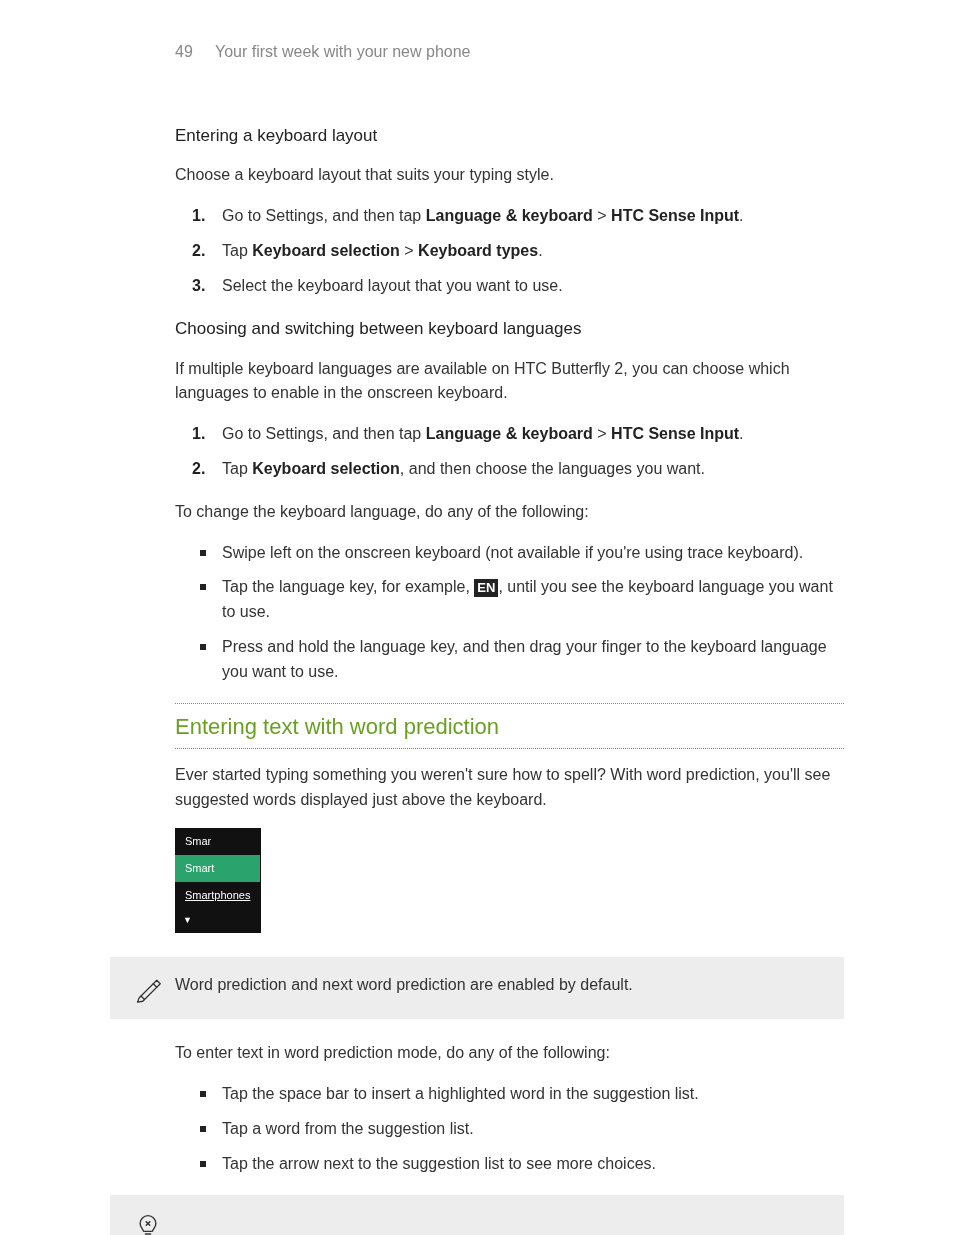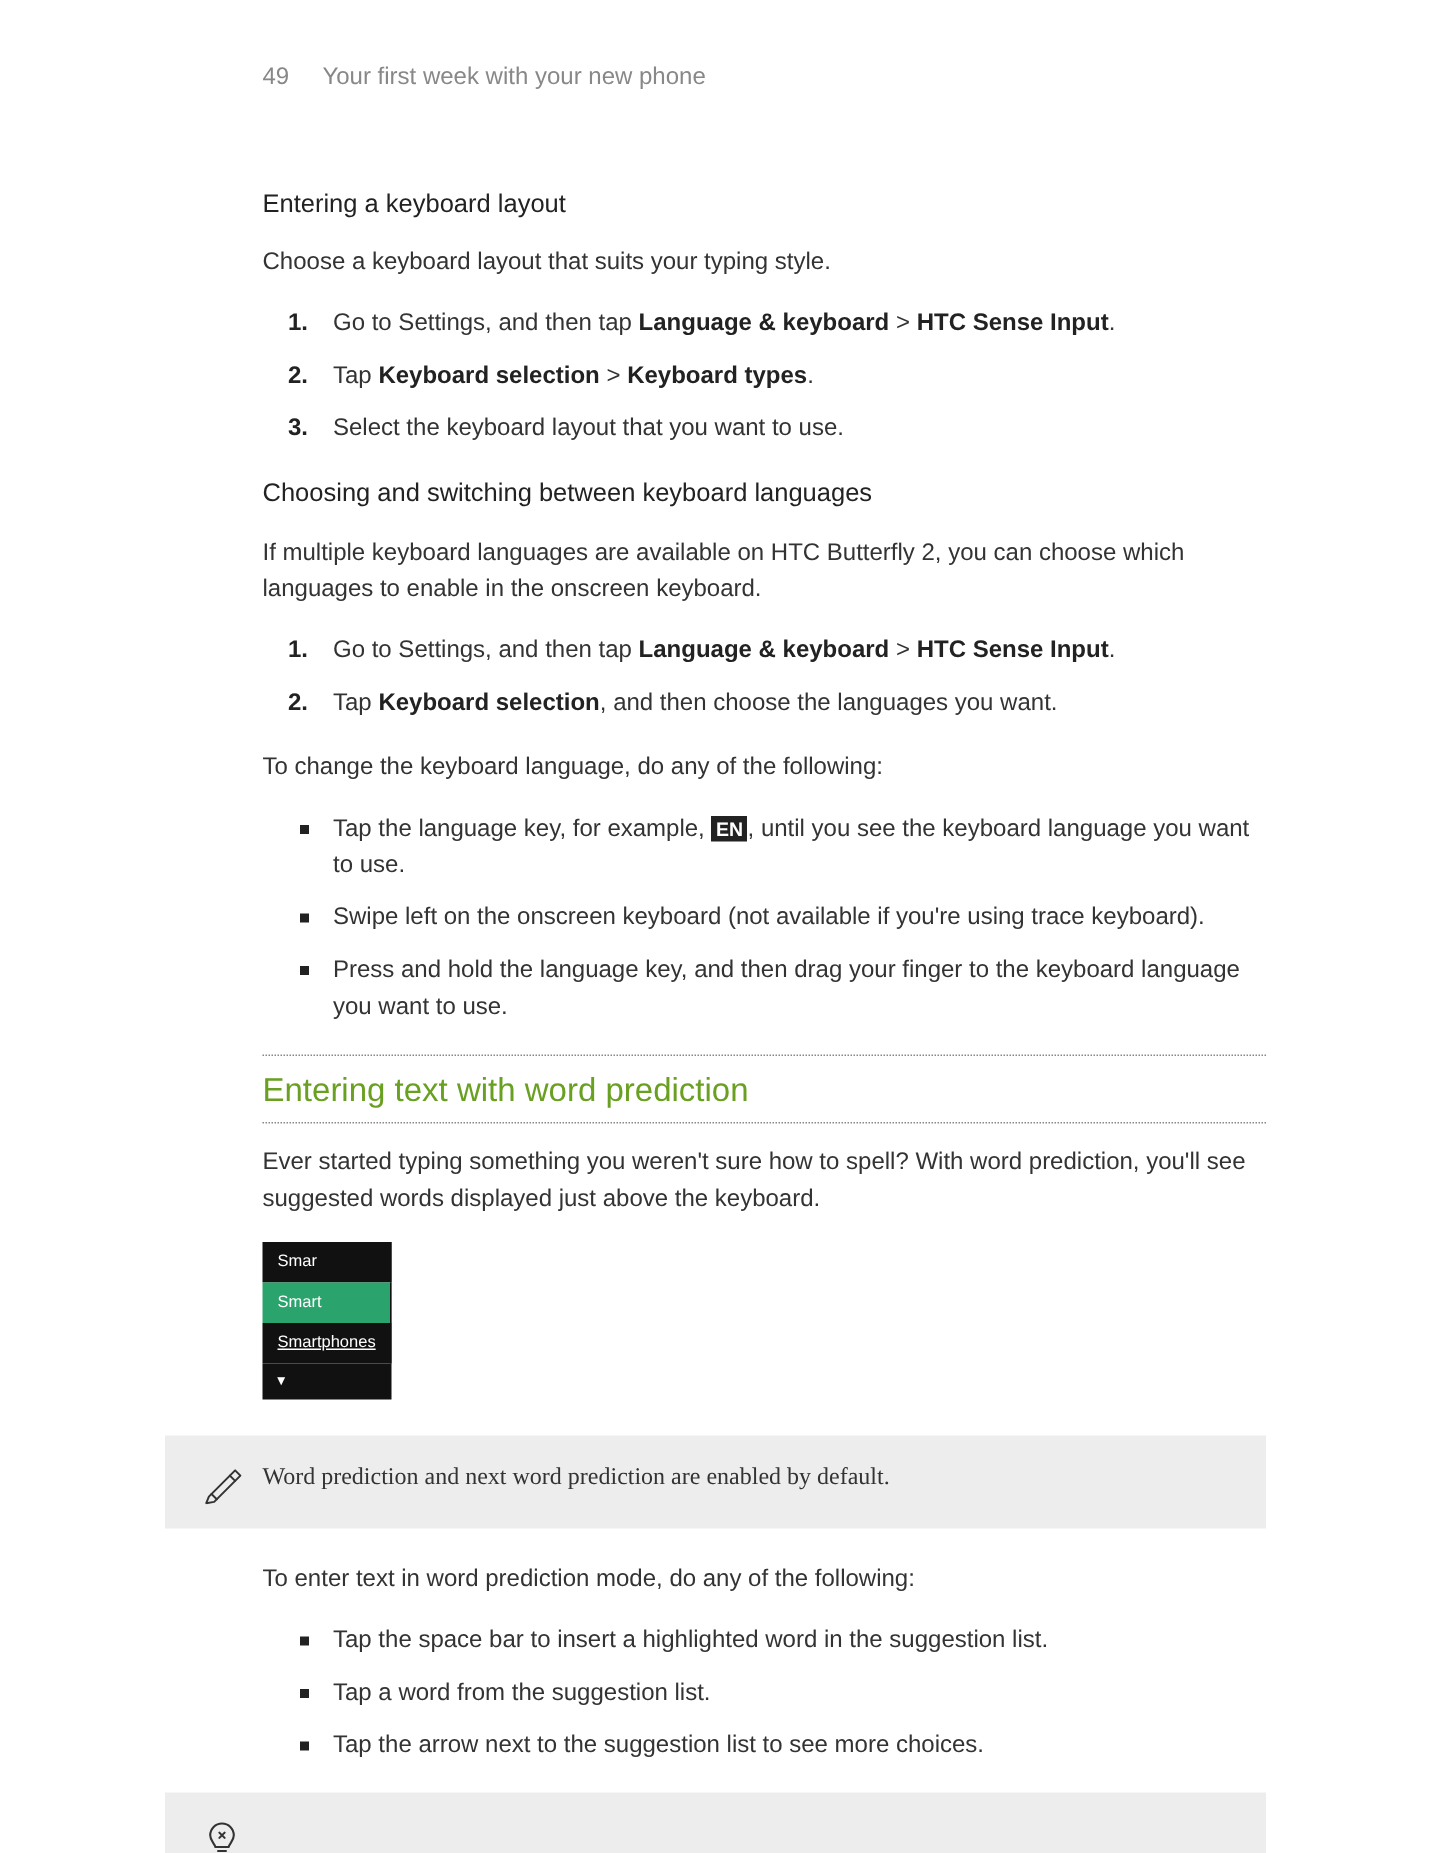--- a/index.html
+++ b/index.html
@@ -132,21 +132,20 @@
   }
   .callout .icon-slot {
     width: 55px;
     flex: 0 0 55px;
     display: flex;
     justify-content: center;
     padding-top: 2px;
   }
   .callout .txt {
     flex: 1;
-    font-family: Liberation Serif, serif;
   }
   .pencil-svg { width: 28px; height: 28px; }
   .bulb-svg { width: 22px; height: 28px; }
 </style>
 </head>
 <body>
 
 <div class="page">
 
   <div class="running-head">
@@ -185,24 +184,24 @@
     <li>
       <span class="num">2.</span>
       <span>Tap </span><span class="bold">Keyboard selection</span><span>, and then choose the languages you want.</span>
     </li>
   </ol>
 
   <p class="body-p">To change the keyboard language, do any of the following:</p>
 
   <ul class="bullets">
     <li>
+      <span>Swipe left on the onscreen keyboard (not available if you're using trace keyboard).</span>
+    </li>
+    <li>
       <span>Tap the language key, for example, </span><span class="en-key">EN</span><span>, until you see the keyboard language you want to use.</span>
-    </li>
-    <li>
-      <span>Swipe left on the onscreen keyboard (not available if you're using trace keyboard).</span>
     </li>
     <li>
       <span>Press and hold the language key, and then drag your finger to the keyboard language you want to use.</span>
     </li>
   </ul>
 
   
   <div class="rule-top"></div>
   <div class="green-h">Entering text with word prediction</div>
   <div class="rule-bot"></div>

